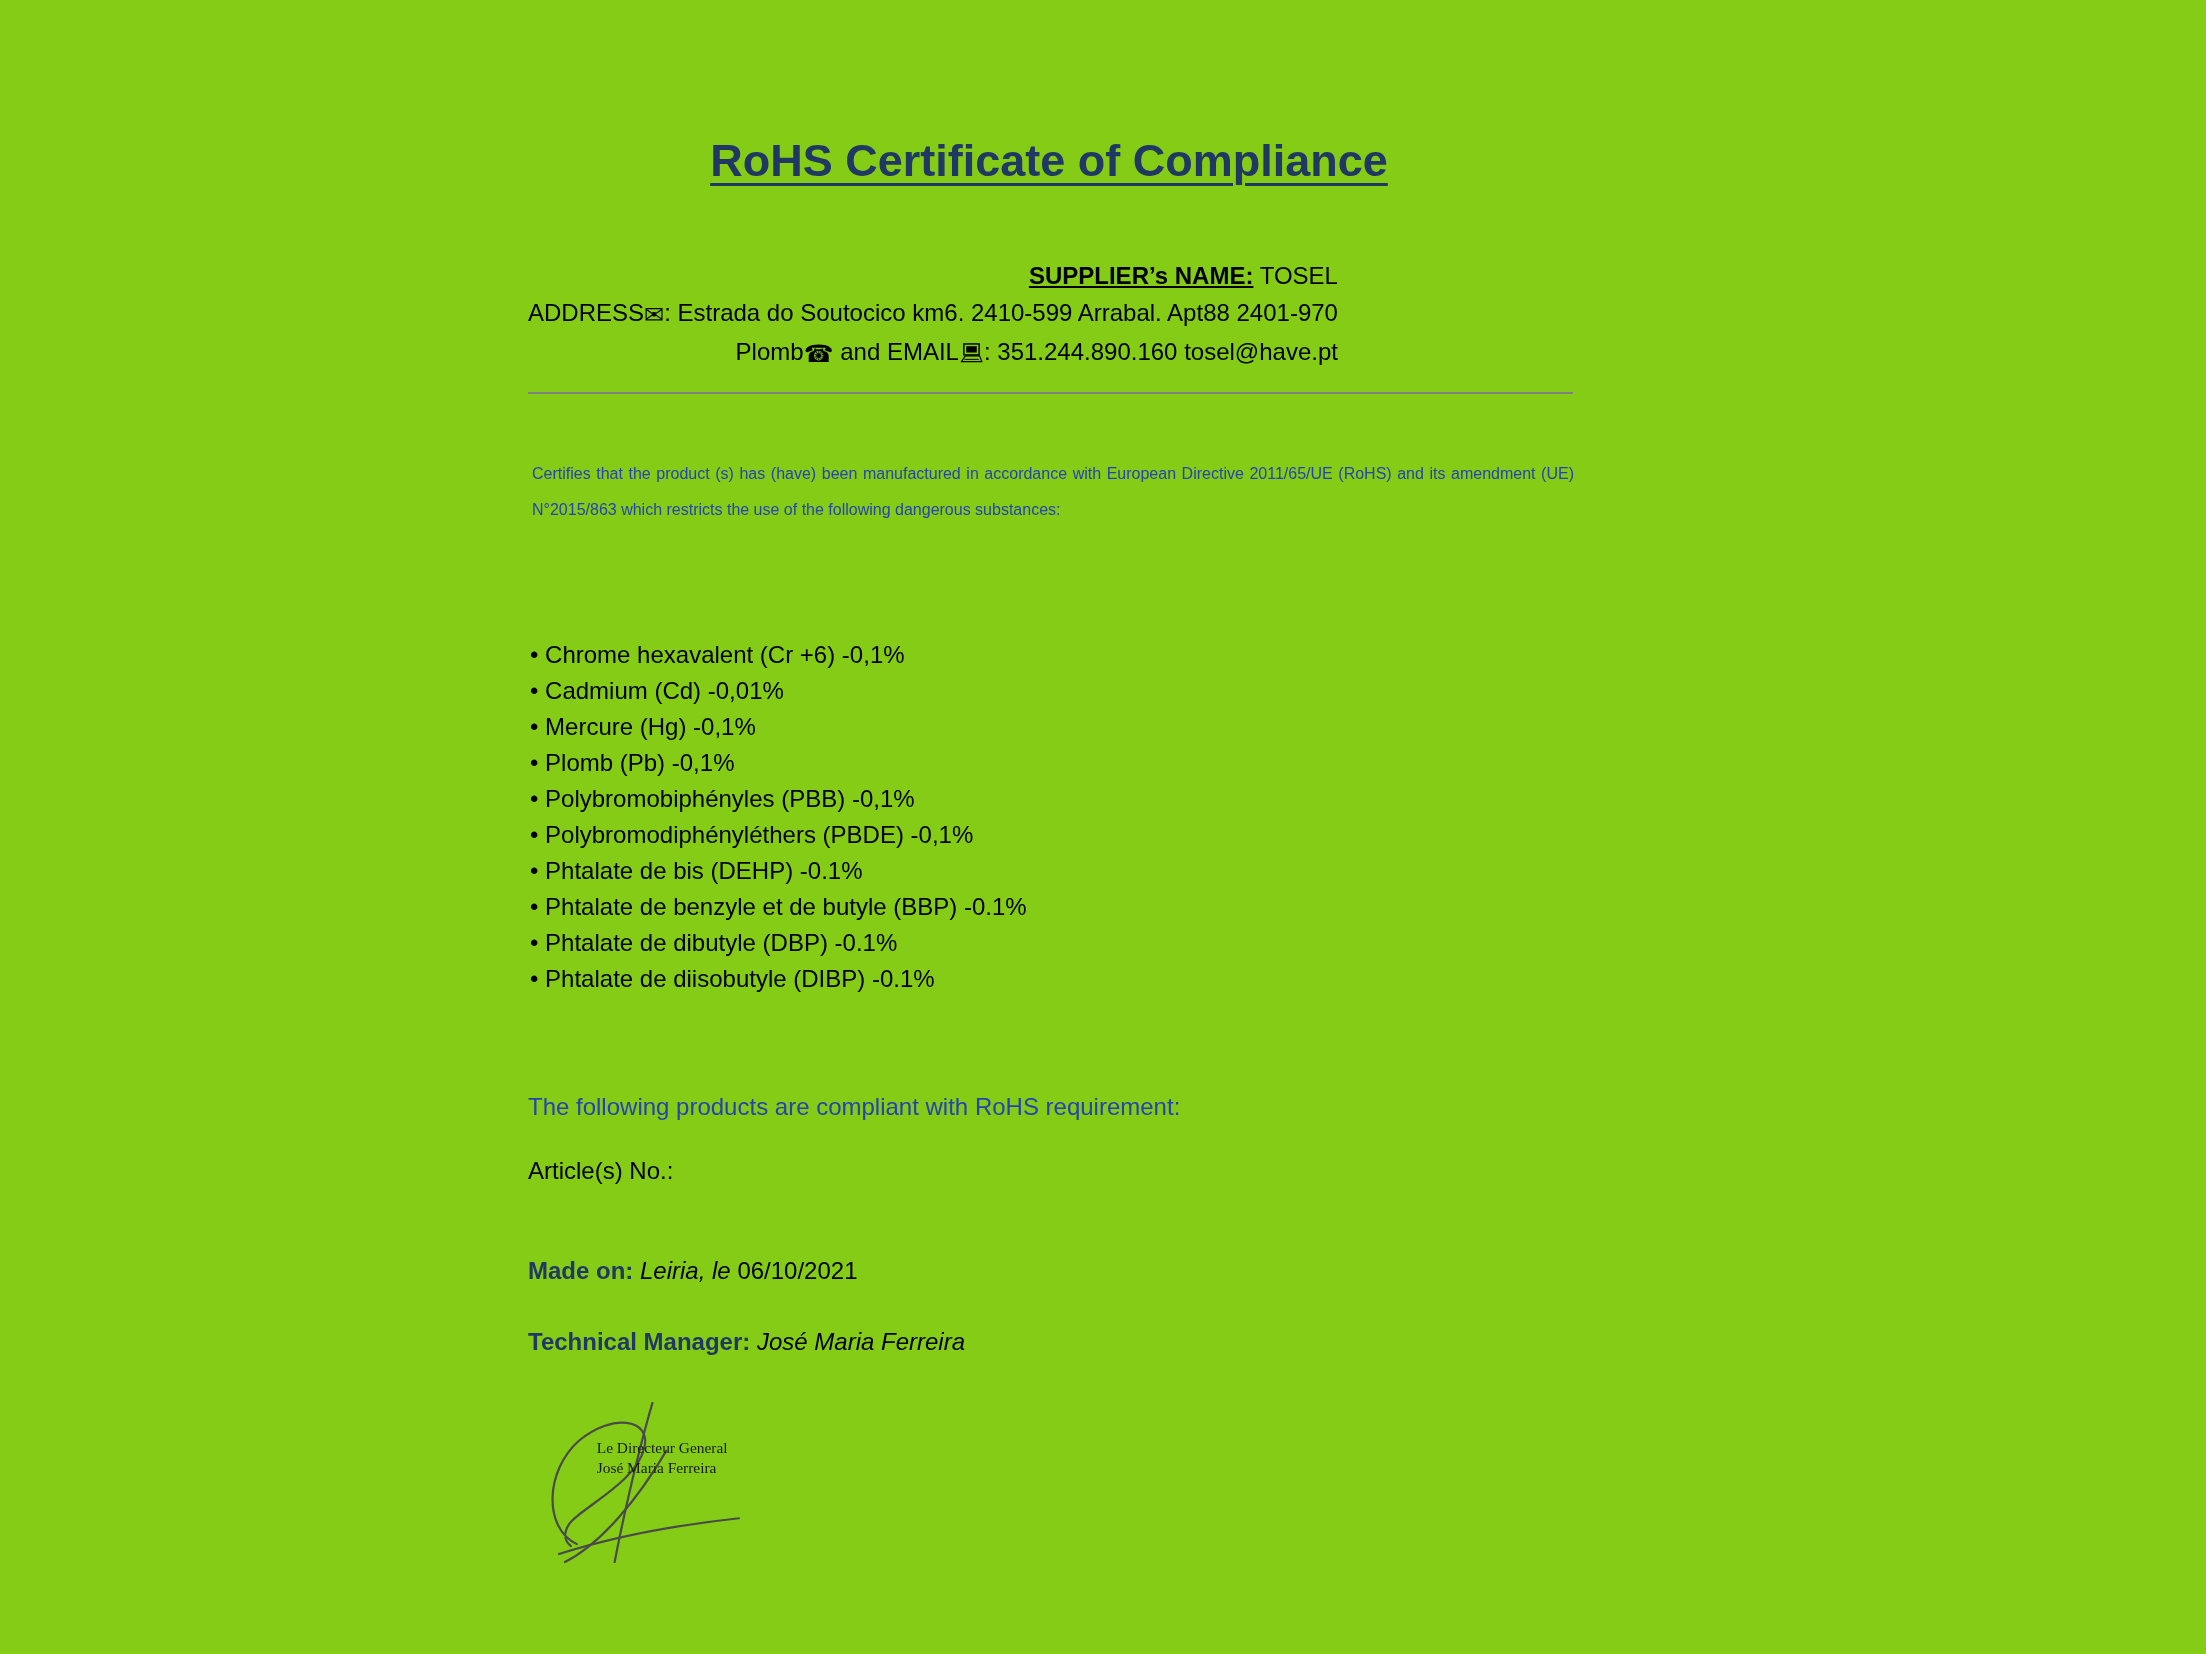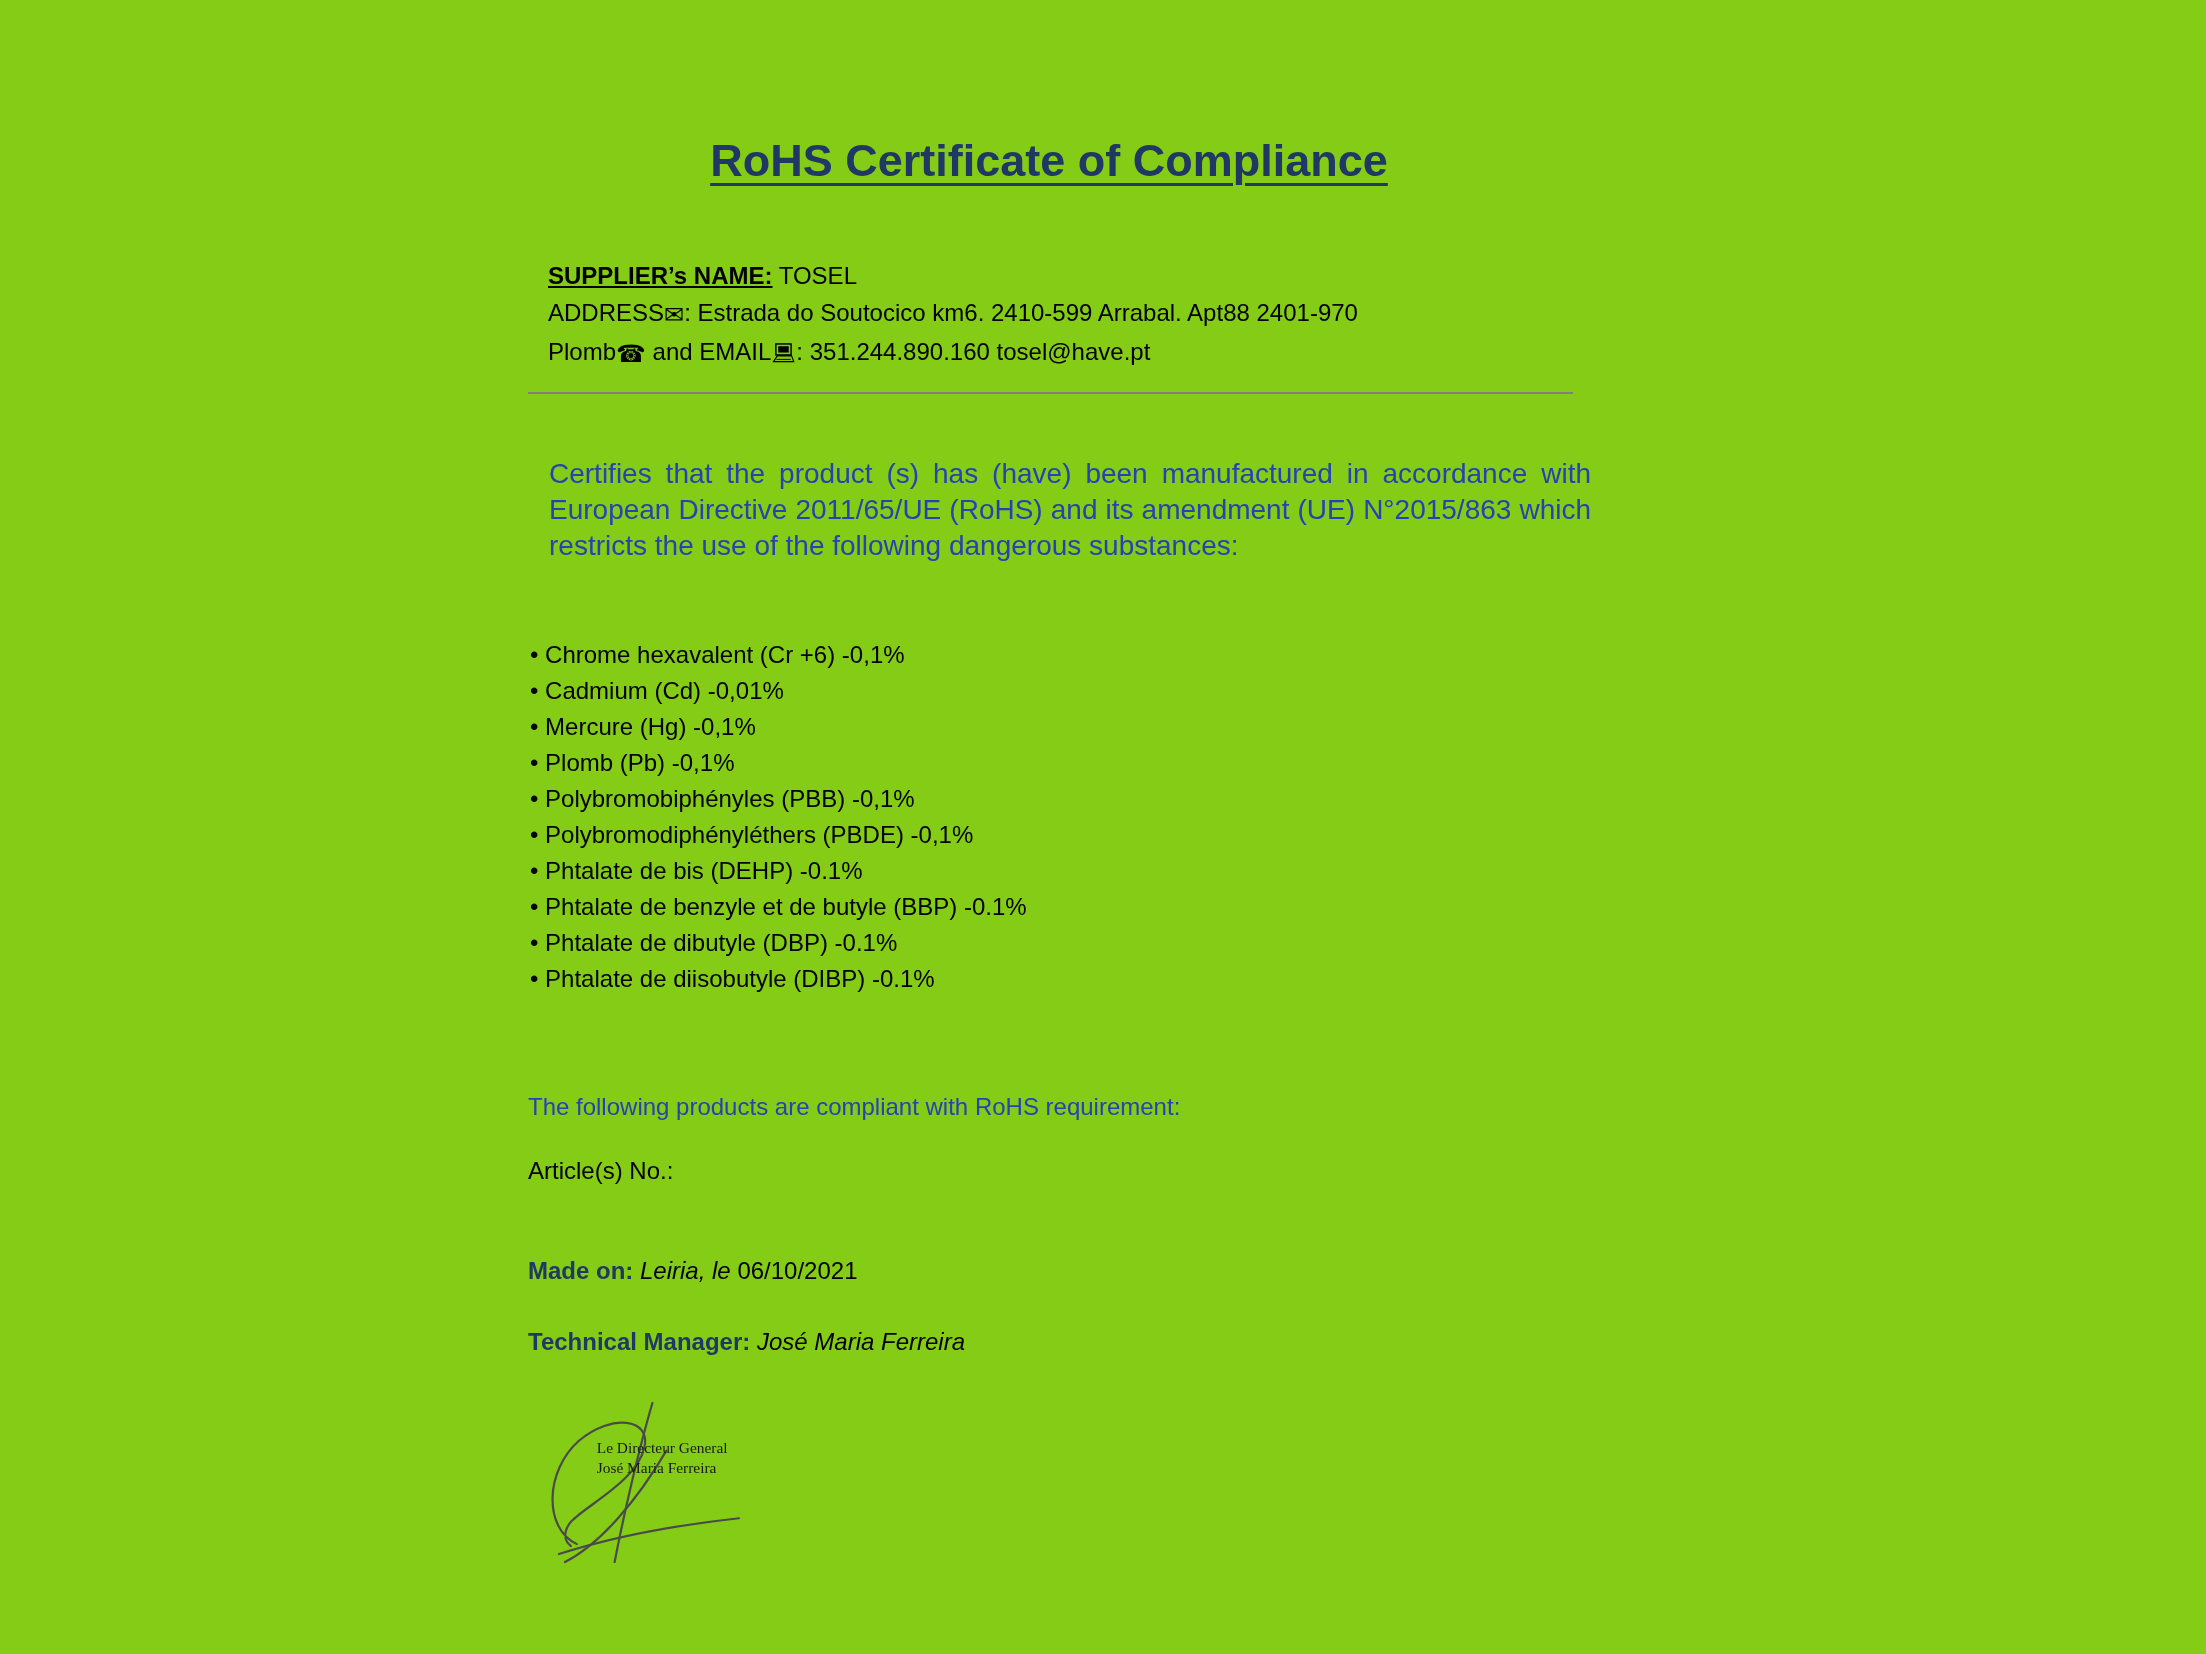--- a/index.html
+++ b/index.html
@@ -17,31 +17,31 @@
     color:var(--title-navy, #1f3864);
     text-decoration:underline; text-decoration-thickness:3px; text-underline-offset:7px;
   }
 
   .logo { position:absolute; left:1564px; top:115px; width:153px; height:153px; }
   .logo-circle { fill:#fff; stroke:var(--logo-green,#18a438); stroke-width:8; }
   .logo-check-under { fill:none; stroke:#ffffff; stroke-width:30; stroke-linejoin:miter; }
   .logo-check { fill:none; stroke:var(--logo-green,#18a438); stroke-width:16; stroke-linejoin:miter; }
   .logo-text { fill:var(--logo-green,#18a438); font-family:"Liberation Sans",sans-serif; font-weight:700; font-size:29px; }
 
-  .supplier { position:absolute; left:548px; top:257px; font-size:24px; line-height:37px; }
+  .supplier { position:absolute; left:528px; top:257px; font-size:24px; line-height:37px;text-align:right; }
   .lbl-bold { font-weight:700; text-decoration:underline; }
   .inline-ico { display:inline-block; vertical-align:-2px; font-style:normal; }
   .computer-ico { display:inline-block; vertical-align:-3px; margin:0 1px; }
 
   .divider { position:absolute; left:528px; top:392px; width:1045px; border:none;
              border-top:2px solid var(--divider-gray,#808080); }
 
   .certifies {
-    position:absolute; left:549px; top:456px; width:1042px;
-    font-size:28px; line-height:36px; color:var(--body-blue,#2643b1);
+    position:absolute; left:532px; top:456px; width:1042px;
+    font-size:16px; line-height:36px; color:var(--body-blue,#2643b1);
     text-align:justify;
   }
 
   .substances { position:absolute; left:530px; top:637px; list-style:none;
                 font-size:24px; line-height:36px; }
   .substances li::before { content:"\2022\00a0"; }
 
   .compliance { position:absolute; left:528px; top:1093px; font-size:24px;
                 color:var(--body-blue,#2643b1); }
   .articles   { position:absolute; left:528px; top:1157px; font-size:24px; }

